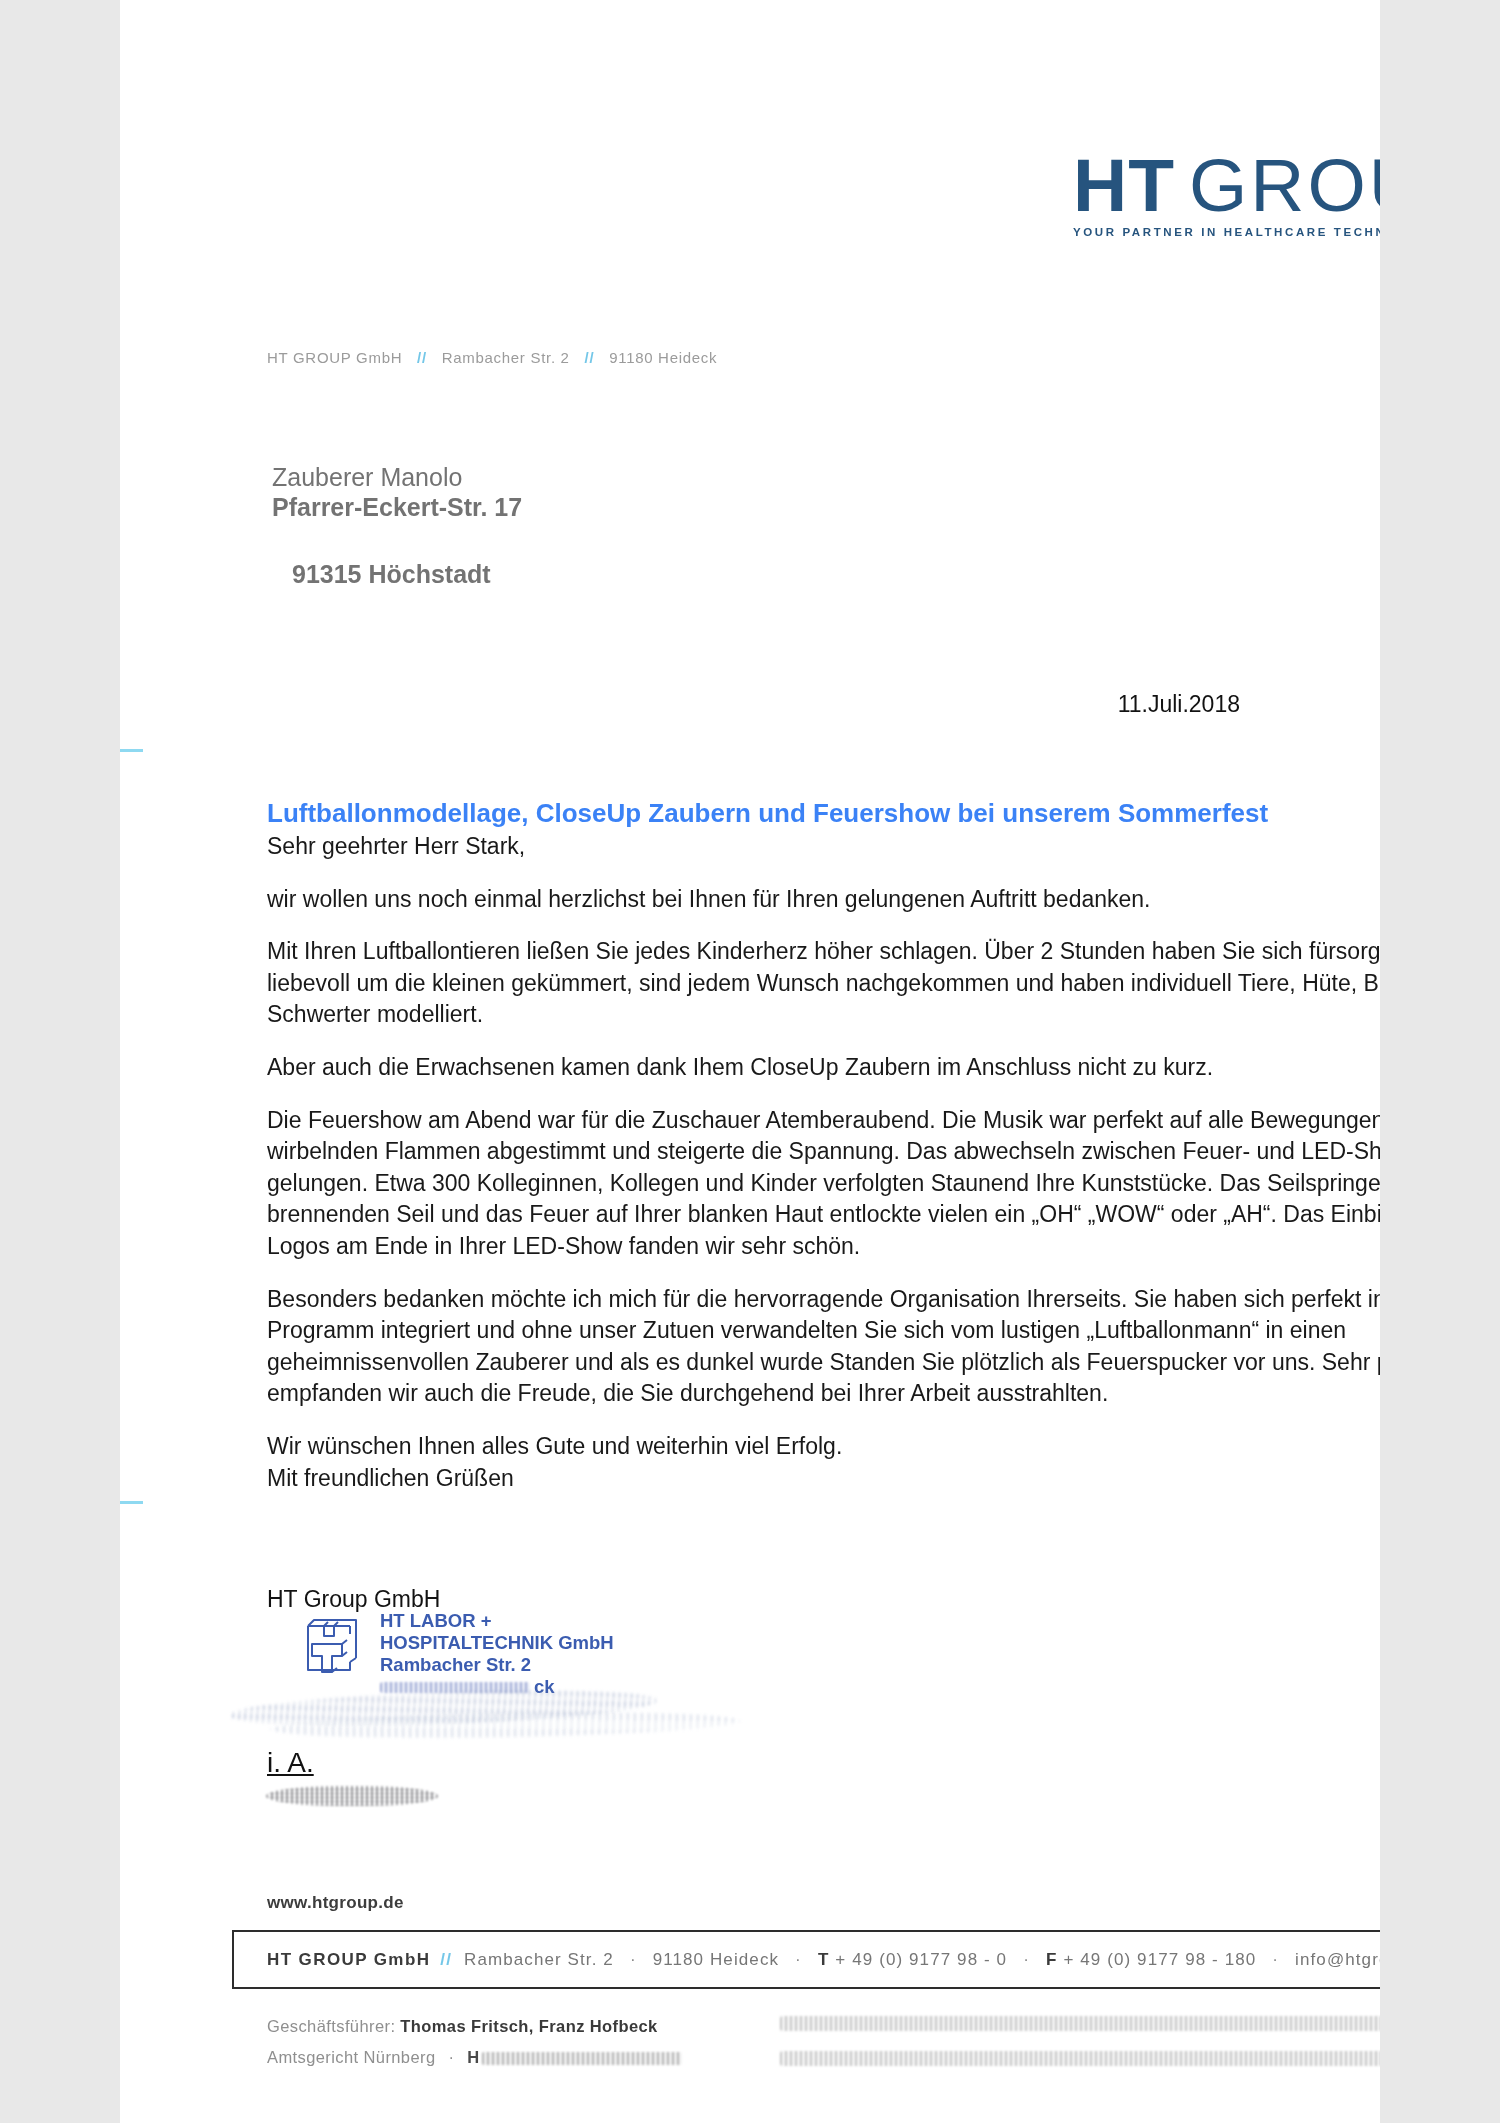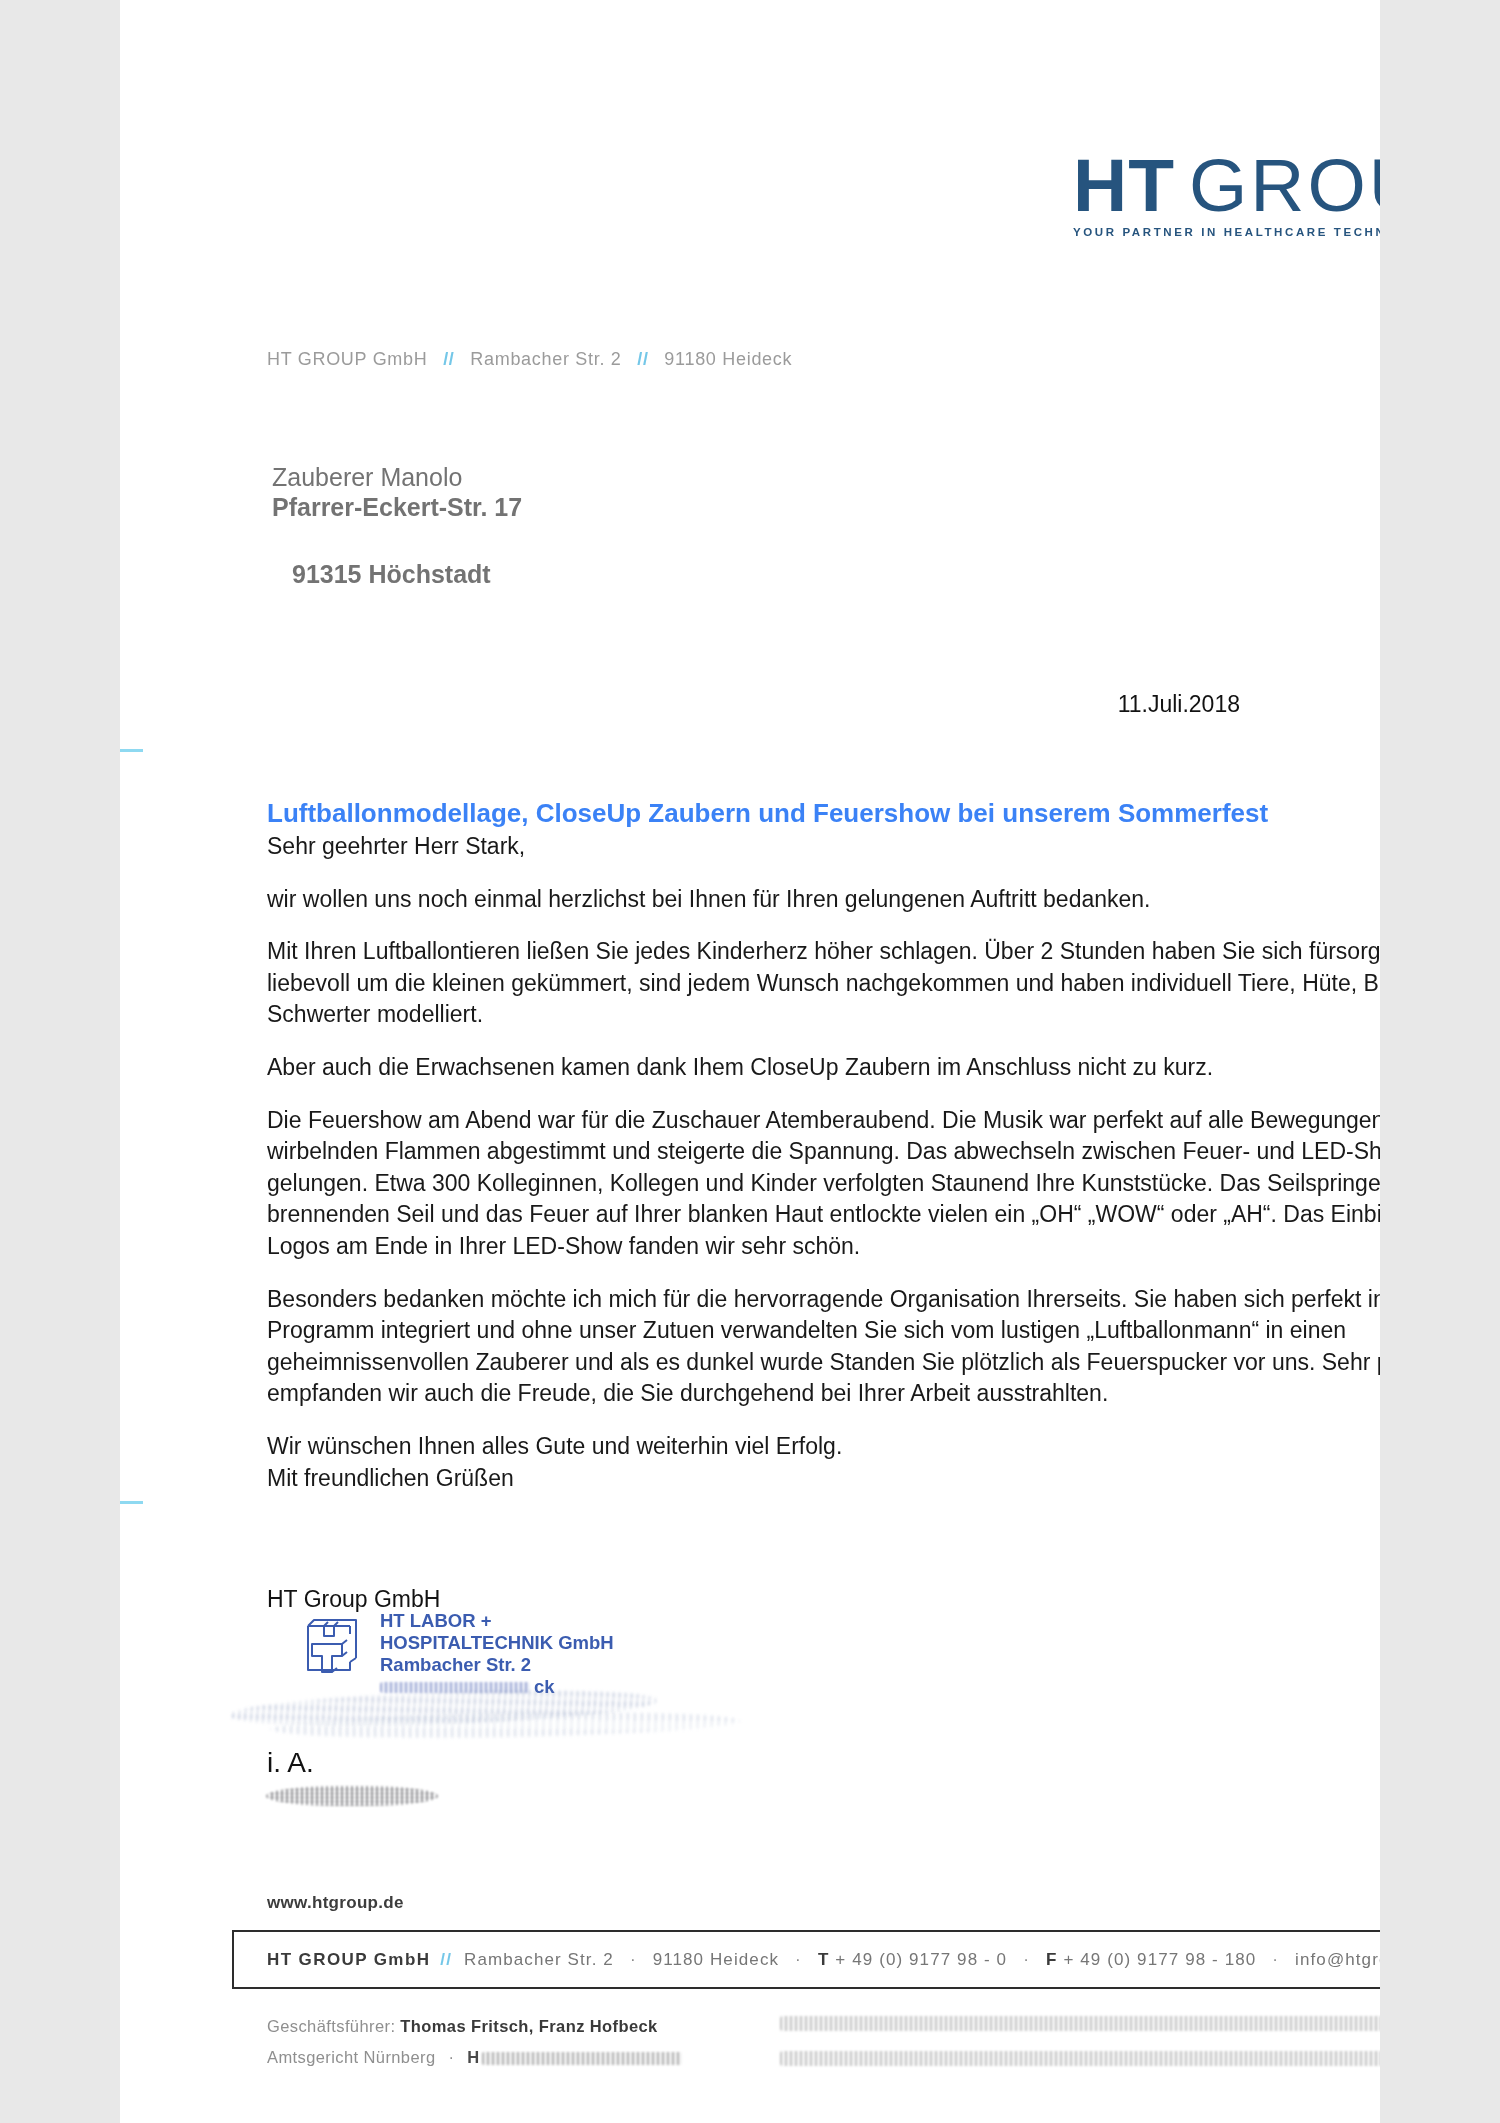--- a/index.html
+++ b/index.html
@@ -22,21 +22,21 @@
   .logo-mark{position:relative;width:62px;height:74px;margin-left:36px;margin-top:13px;}
   .logo-mark .sq{position:absolute;left:0;top:0;width:62px;height:59px;background:#1f4a74;}
   .logo-mark .notch{position:absolute;left:24px;top:0;width:15px;height:16px;background:#ffffff;}
   .logo-mark .notch-shade{position:absolute;left:24px;top:16px;width:15px;height:4px;background:#6b7f94;}
   .logo-mark .tbar{position:absolute;left:5px;top:27px;width:52px;height:18px;background:linear-gradient(#b9e6f7 0 4px,#86cdec 4px);}
   .logo-mark .tstem{position:absolute;left:23px;top:45px;width:16px;height:29px;background:linear-gradient(#86cdec 0 10px,#a5dcf2 10px);}
   
   .fold-mark{position:absolute;left:0;width:23px;height:3px;background:#8ed9f1;}
   .fold-1{top:749px;} .fold-2{top:1501px;}
   
-  .sender-line{position:absolute;left:147px;top:349px;font-size:18px;letter-spacing:.7px;color:#9b9b9b;white-space:nowrap;}
+  .sender-line{position:absolute;left:147px;top:349px;font-size:15px;letter-spacing:.7px;color:#9b9b9b;white-space:nowrap;}
   .sender-line .sep{color:#74c7e8;font-weight:700;margin:0 10px;}
   
   .recipient{position:absolute;left:152px;top:462px;font-size:25px;line-height:30px;color:#737373;}
   .recipient .bold{font-weight:700;}
   .recipient .city{margin-top:37px;margin-left:20px;}
   
   .date-line{position:absolute;top:691px;right:140px;font-size:23px;color:#121212;}
   
   .letter-body{position:absolute;left:147px;top:831px;width:1260px;font-size:23px;line-height:31.6px;color:#191919;}
   .letter-body p{margin:0 0 21px 0;}
@@ -49,21 +49,21 @@
   .stamp-partial{display:flex;align-items:center;height:22px;}
   .stamp-redact{display:inline-block;width:150px;height:11px;margin-right:4px;border-radius:3px;
     background:repeating-linear-gradient(90deg,rgba(80,100,180,.55) 0 2px,rgba(160,175,220,.2) 2px 5px);
     filter:blur(1.2px);}
   .smudge-a{position:absolute;left:108px;top:1692px;width:430px;height:32px;border-radius:50%;
     background:repeating-linear-gradient(96deg,rgba(110,130,175,.42) 0 1.5px,transparent 1.5px 6px);
     filter:blur(1.6px);transform:rotate(-2deg);}
   .smudge-b{position:absolute;left:150px;top:1713px;width:470px;height:24px;border-radius:50%;
     background:repeating-linear-gradient(93deg,rgba(120,140,180,.30) 0 1.5px,transparent 1.5px 7px);
     filter:blur(1.8px);transform:rotate(-1deg);}
-  .ia-line{position:absolute;left:147px;top:1747px;font-size:28px;color:#121212;}
+  .ia-line{position:absolute;left:147px;top:1747px;font-size:28px;color:#121212;text-decoration:underline;}
   .ia-scribble{position:absolute;left:146px;top:1786px;width:172px;height:20px;border-radius:50% / 60%;
     background:
       repeating-linear-gradient(90deg,rgba(70,70,75,.55) 0 2px,transparent 2px 5px),
       repeating-linear-gradient(0deg,rgba(70,70,75,.25) 0 1px,transparent 1px 4px);
     filter:blur(.8px);}
   
   .website{position:absolute;left:147px;top:1893px;font-size:17px;font-weight:700;letter-spacing:.3px;color:#3d3d3d;}
   .footer-box{position:absolute;left:112px;top:1930px;width:1295px;height:59px;border:2px solid #2d2d2d;
     box-sizing:border-box;display:flex;align-items:center;padding-left:33px;
     font-size:17px;letter-spacing:1.1px;color:#767676;white-space:nowrap;}

